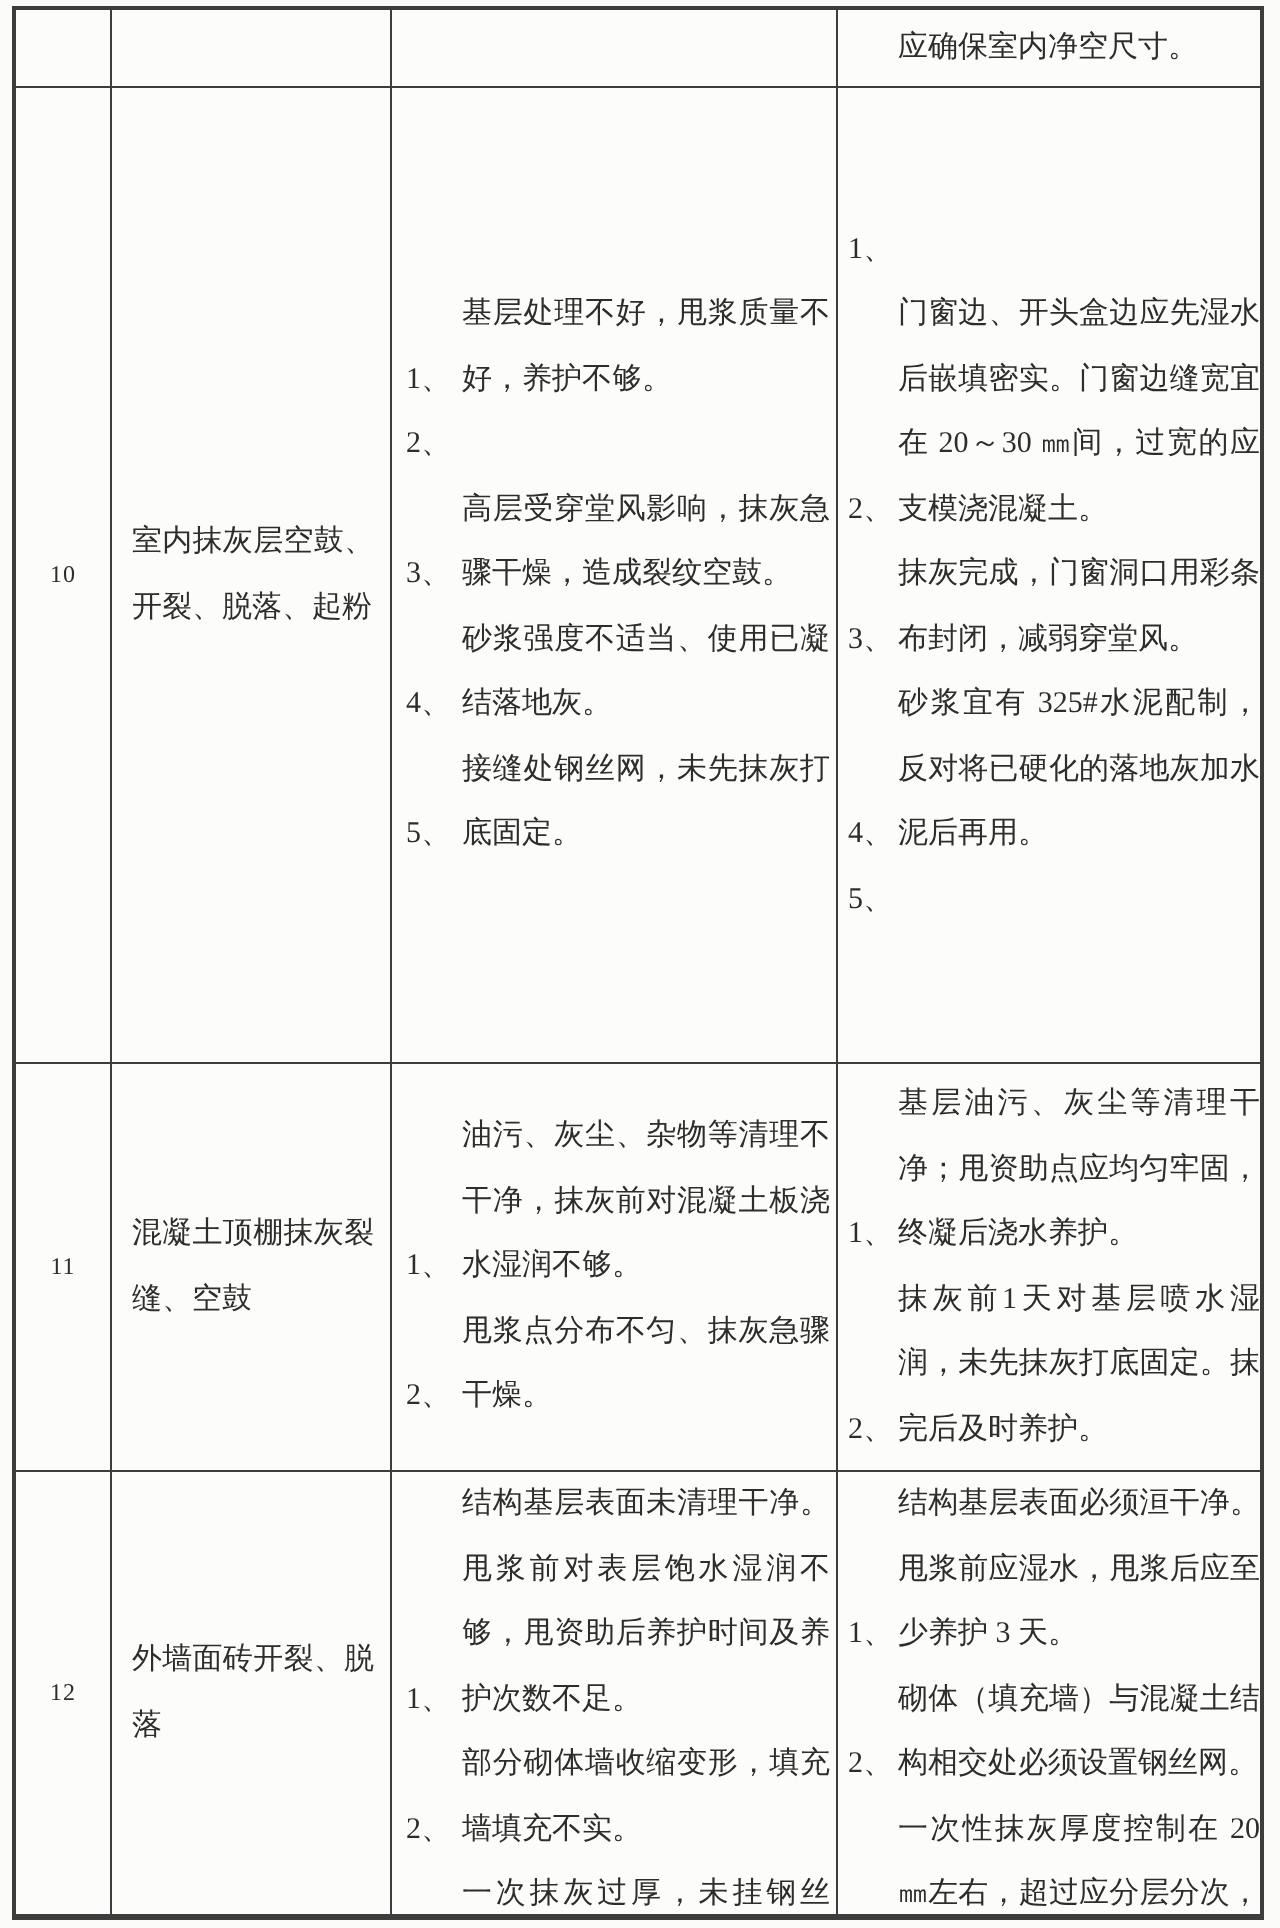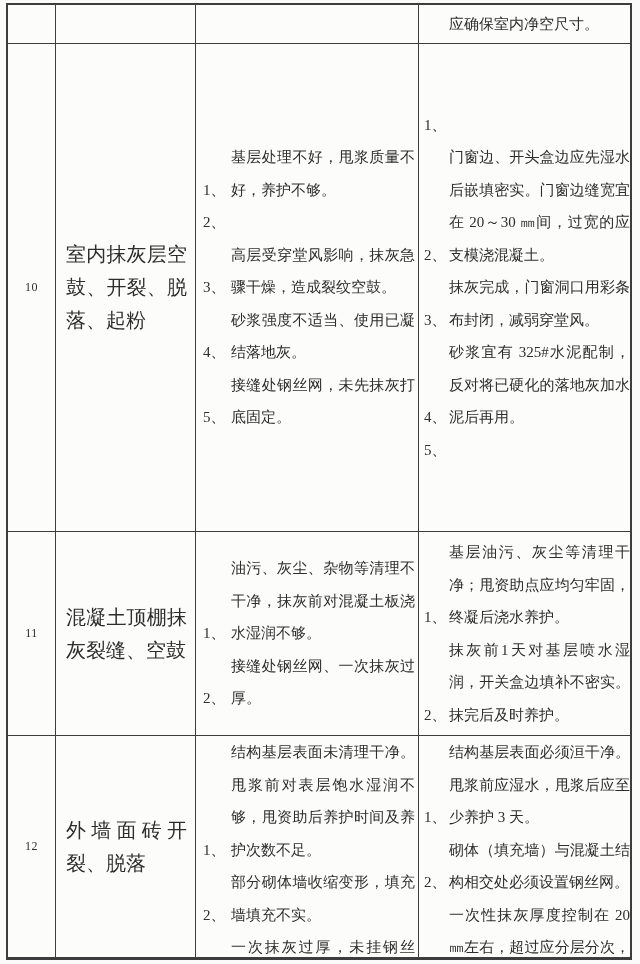--- a/index.html
+++ b/index.html
@@ -34,21 +34,21 @@
   .cell.last-row { border-bottom:none; }
   .cell.v-top { justify-content:flex-start; }
 
   .c-no {
     align-items:center;
     font-size:12px;
     letter-spacing:0.5px;
   }
   .c-problem {
     padding:0 8px 0 10px;
-    font-size:20px;
+    font-size:15px;
     line-height:33px;
     text-align:justify;
   }
   .item {
     display:flex;
     font-size:15px;
     line-height:32.5px;
     align-items:flex-end;
   }
   .c-causes .item { padding-left:7px; }
@@ -125,31 +125,31 @@
     <div class="cell c-problem">
       <div class="ptxt">混凝土顶棚抹灰裂缝、空鼓</div>
     </div>
     <div class="cell c-causes">
       <div class="item">
         <div class="n">1、</div>
         <div class="txt">油污、灰尘、杂物等清理不干净，抹灰前对混凝土板浇水湿润不够。</div>
       </div>
       <div class="item">
         <div class="n">2、</div>
-        <div class="txt">接缝处钢丝网、一次抹灰过厚。</div>
+        <div class="txt">甩浆点分布不匀、抹灰急骤干燥。</div>
       </div>
     </div>
     <div class="cell c-prevent last-col">
       <div class="item">
         <div class="n">1、</div>
         <div class="txt">基层油污、灰尘等清理干净；甩资助点应均匀牢固，终凝后浇水养护。</div>
       </div>
       <div class="item">
         <div class="n">2、</div>
-        <div class="txt">抹灰前1天对基层喷水湿润，开关盒边填补不密实。抹完后及时养护。</div>
+        <div class="txt">抹灰前1天对基层喷水湿润，未先抹灰打底固定。抹完后及时养护。</div>
       </div>
     </div>
     <div class="cell c-no last-row">
       <div class="no">12</div>
     </div>
     <div class="cell c-problem last-row">
       <div class="ptxt">外墙面砖开裂、脱落</div>
     </div>
     <div class="cell c-causes last-row v-top">
       <div class="item">

